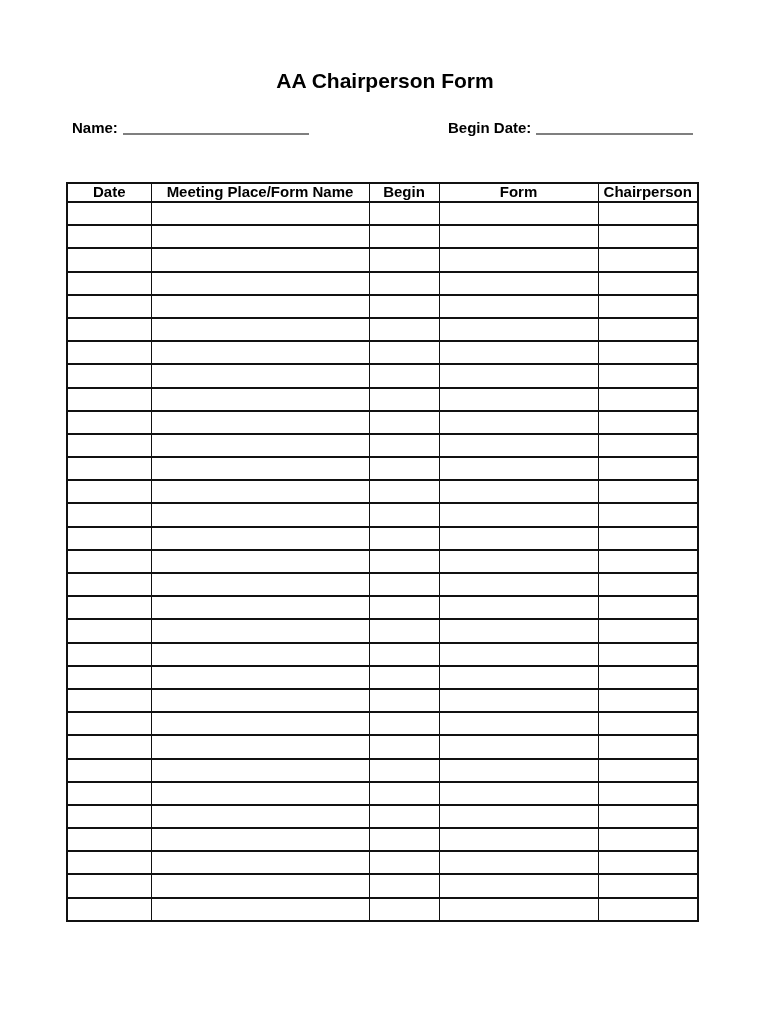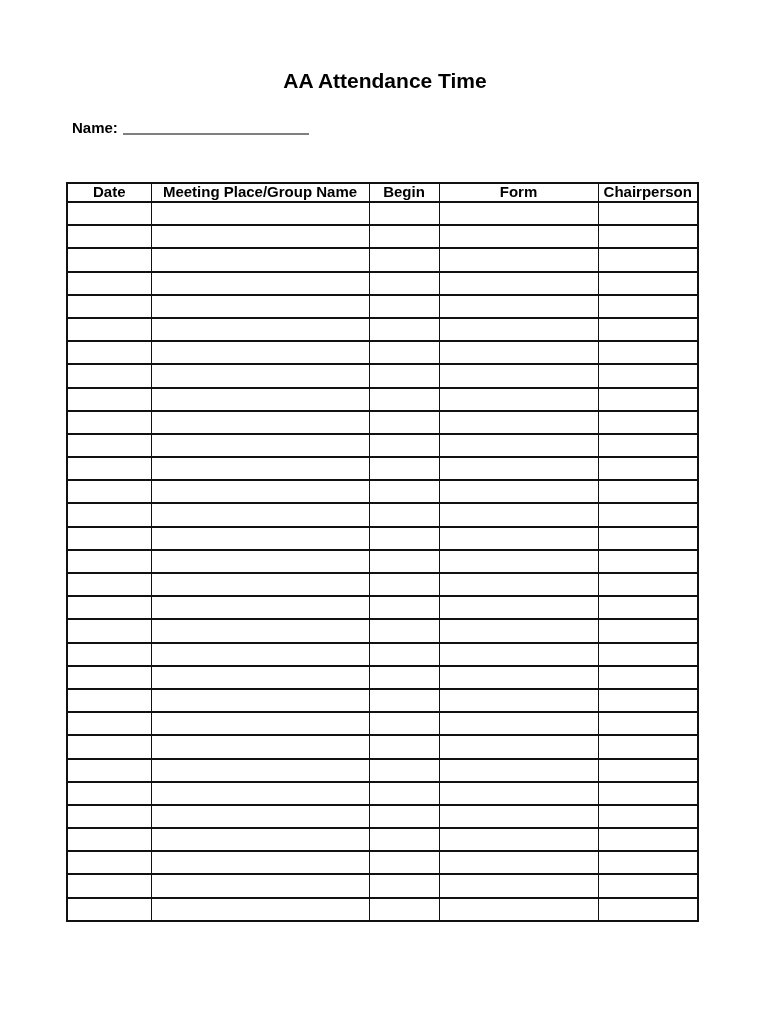--- a/index.html
+++ b/index.html
@@ -90,40 +90,43 @@
     font-size: 13px;
     text-align: left;
     vertical-align: middle;
   }
 </style>
 </head>
 <body>
 
 <div class="page">
 
-  <div class="title">AA Attendance Time</div>
+  <div class="title">AA Chairperson Form</div>
 
   <div class="fields-row">
     <div class="name-group">
       <span>Name:</span><span class="fill-line name-line"></span>
+    </div>
+    <div class="begin-date-group">
+      <span>Begin Date:</span><span class="fill-line date-line"></span>
     </div>
   </div>
 
   <table class="att-table">
     <colgroup>
         <col style="width: 84px;">
         <col style="width: 218px;">
         <col style="width: 70px;">
         <col style="width: 159px;">
         <col style="width: 100px;">
       </colgroup>
     <thead>
       <tr>
           <th>Date</th>
-          <th>Meeting Place/Group Name</th>
+          <th>Meeting Place/Form Name</th>
           <th>Begin</th>
           <th>Form</th>
           <th>Chairperson</th>
         </tr>
     </thead>
     <tbody>
         <tr>
           <td></td>
           <td></td>
           <td></td>

